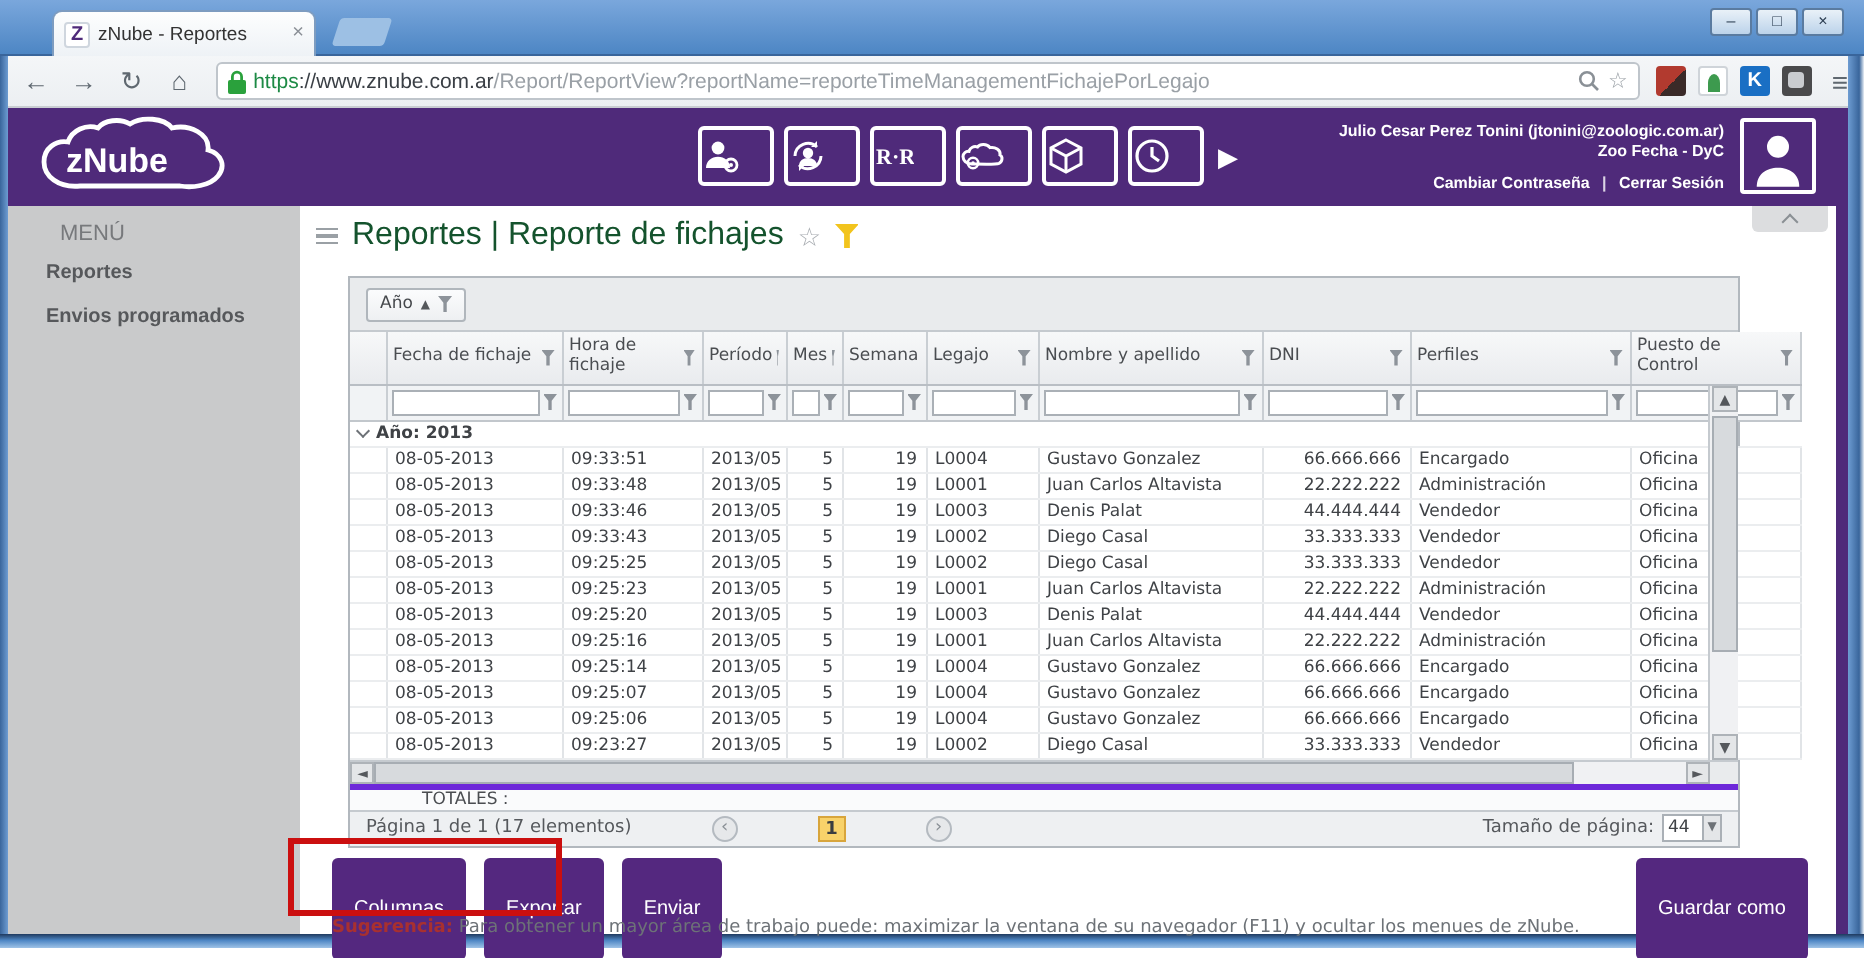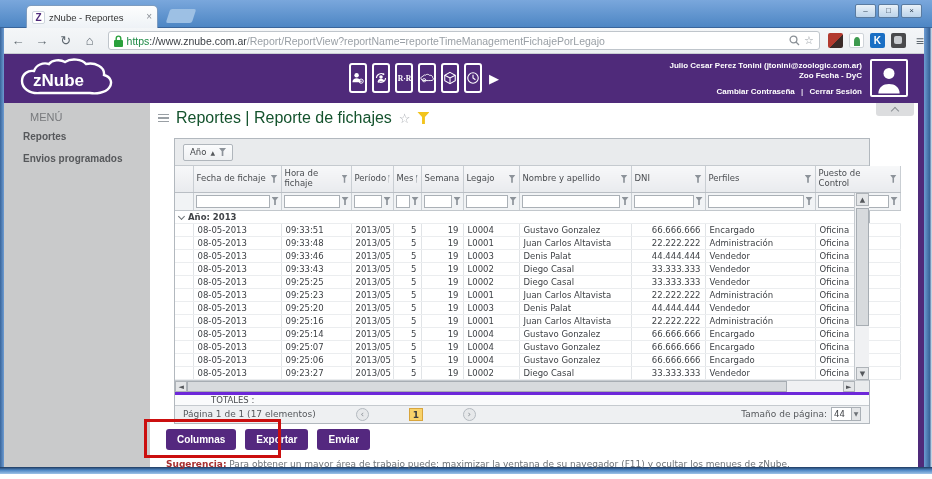--- a/index.html
+++ b/index.html
@@ -43,21 +43,21 @@
   
   .win-left  { position:absolute; left:0; top:28px; width:4px; height:446px; background:linear-gradient(90deg,#39659b,#6d9cd2); }
   .win-right { position:absolute; left:924px; top:28px; width:8px; height:446px; background:linear-gradient(90deg,#6d9cd2,#39659b 70%,#e8eef5); }
   .win-bottom{ position:absolute; left:0; top:467px; width:932px; height:7px; background:linear-gradient(#1f3a5f,#4d86c4 45%,#9fc3e7); }
   .below-win { position:absolute; left:0; top:474px; width:932px; height:5px; background:#fff; }
 
   
   .appheader { position:absolute; left:4px; top:54px; width:920px; height:49px; background:#4f2a7a; }
   .logo { position:absolute; left:12px; top:4px; }
   .hicons { position:absolute; left:345px; top:9px; display:flex; align-items:center; gap:5px; }
-  .hicon { width:18px; height:30px; border:2px solid #fff; border-radius:3px; display:flex; align-items:center; justify-content:flex-end; color:#fff; }
+  .hicon { width:38px; height:30px; border:2px solid #fff; border-radius:3px; display:flex; align-items:center; justify-content:flex-start; color:#fff; }
   .hicon svg { display:block; }
   .harrow { color:#fff; font-size:13px; margin-left:2px; }
   .userblock { position:absolute; right:62px; top:7px; text-align:right; color:#fff; }
   .userblock .u1 { font-size:8px; font-weight:bold; line-height:10px; }
   .userblock .u2 { font-size:8px; font-weight:bold; line-height:10px; }
   .userlinks { font-size:8px; font-weight:bold; margin-top:6px; }
   .userlinks span.lnk { cursor:pointer; }
   .userlinks .sep { margin:0 4px; opacity:.8; }
   .avatar { position:absolute; right:16px; top:5px; width:38px; height:38px; border:2px solid #fff; border-radius:2px;
     display:flex; align-items:flex-end; justify-content:center; }
@@ -125,22 +125,22 @@
     font-size:9px; line-height:11px; text-align:center; margin-left:4px; }
   .pg-num { width:14px; height:13px; background:#f8d26a; border:1px solid #d8a53c; color:#3a3d40; font-size:9px;
     text-align:center; line-height:12px; margin-left:4px; font-weight:bold; }
   .pg-right { margin-left:auto; display:flex; align-items:center; gap:4px; }
   .pg-size { width:30px; height:14px; background:#fff; border:1px solid #aab0b6; font-size:8.5px; color:#3f4246;
     display:flex; align-items:center; justify-content:space-between; padding:0 2px; }
   .pg-size .dd { font-size:6px; color:#6d7277; background:#e4e6e8; border-left:1px solid #aab0b6; width:9px; height:12px; text-align:center; line-height:12px; margin-right:-2px; }
 
   
   .actions { position:absolute; left:16px; top:326px; display:flex; gap:9px; }
-  .pbtn { background:#54287f; color:#fff; font-size:10px; font-weight:bold; border:none; border-radius:3px;
-    padding:5px 11px; cursor:pointer; font-family:"Liberation Sans", sans-serif; }
+  .pbtn { background:#54287f; color:#fff; font-size:10px; font-weight:normal; border:none; border-radius:3px;
+    padding:20px 11px; cursor:pointer; font-family:"Liberation Sans", sans-serif; }
   .save-as { position:absolute; left:668px; top:326px; }
   .hint { position:absolute; left:16px; top:356px; font-size:9px; color:#6d7277; white-space:nowrap; font-family:"DejaVu Sans", sans-serif; }
   .hint b { color:#a83030; }
   .red-rect { position:absolute; left:144px; top:419px; width:137px; height:39px; border:3px solid #cb0f0f; z-index:50; }
 </style>
 </head>
 <body>
 
 <div id="app">
 
@@ -624,19 +624,20 @@
           </div>
         </div>
       </div>
     </div>
 
     <div class="actions">
       <button class="pbtn">Columnas</button>
       <button class="pbtn">Exportar</button>
       <button class="pbtn">Enviar</button>
     </div>
+    <button class="pbtn save-as">Guardar como</button>
 
     <div class="hint"><b>Sugerencia:</b><span> Para obtener un mayor área de trabajo puede: maximizar la ventana de su navegador (F11) y ocultar los menues de zNube.</span></div>
   </div>
 
   <div class="page-right-strip"></div>
   <div class="red-rect"></div>
 </div>
 
 </body></html>

